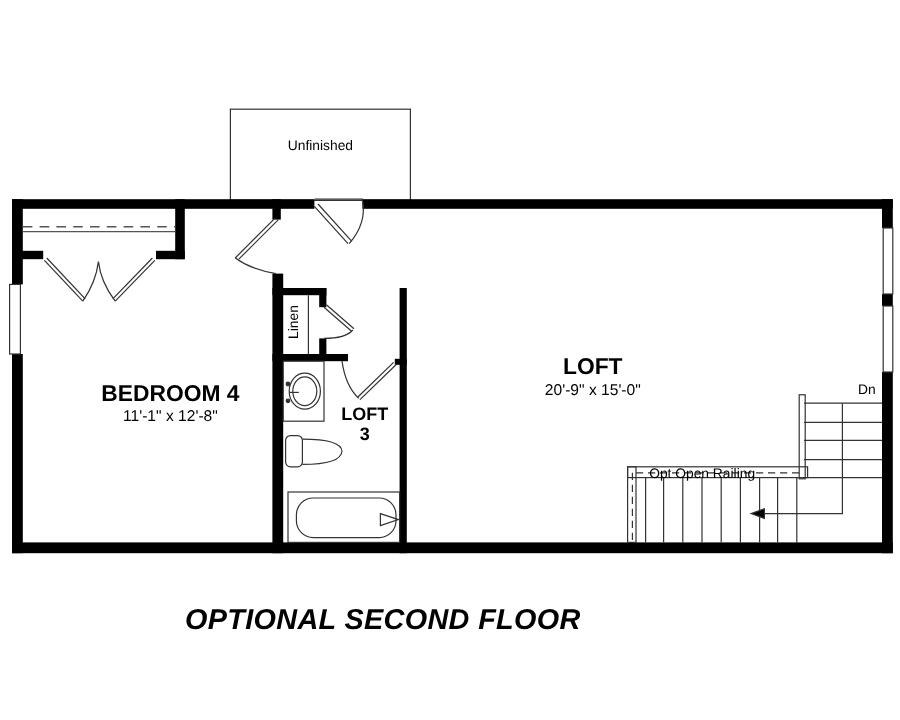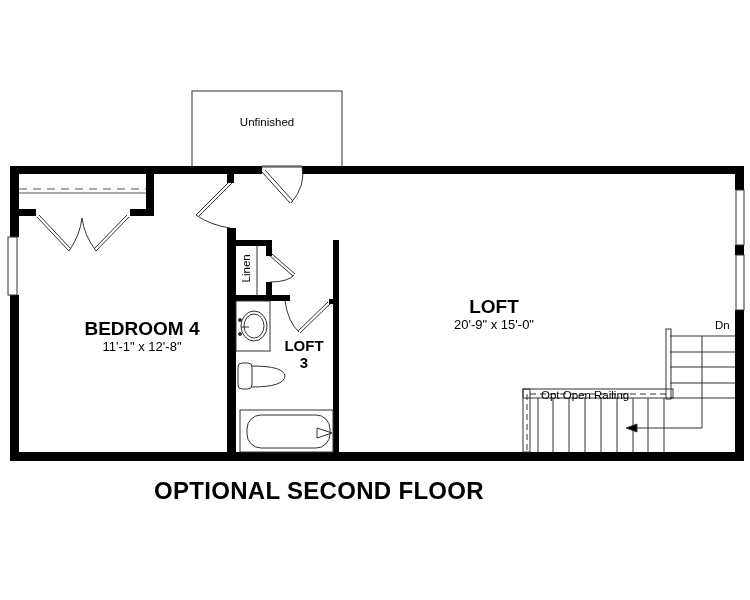--- a/index.html
+++ b/index.html
@@ -168,15 +168,15 @@
 </div>
 
 <div class="lbl small" style="left:715px; top:319px;">
   <span>Dn</span>
 </div>
 
 <div class="lbl small" style="left:541px; top:389px;">
   <span>Opt Open Railing</span>
 </div>
 
-<div class="lbl title" style="left:0; top:478px; width:638px;">
+<div class="lbl title" style="left:0; top:504px; width:638px;font-style:italic;">
   <span>OPTIONAL SECOND FLOOR</span>
 </div>
 
 </body></html>

